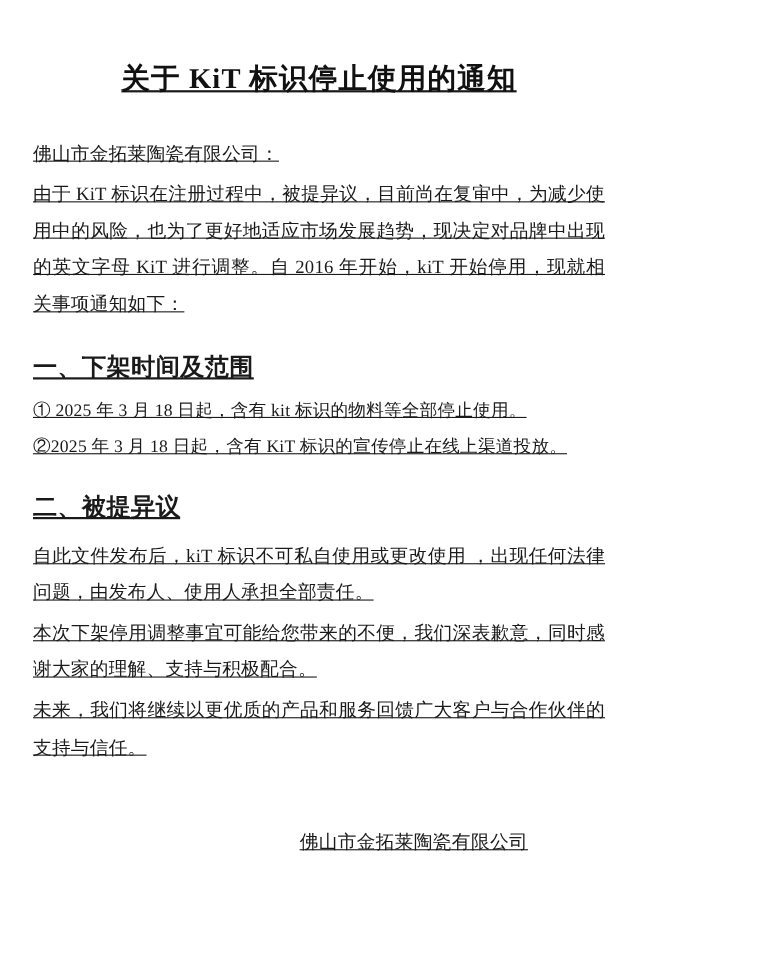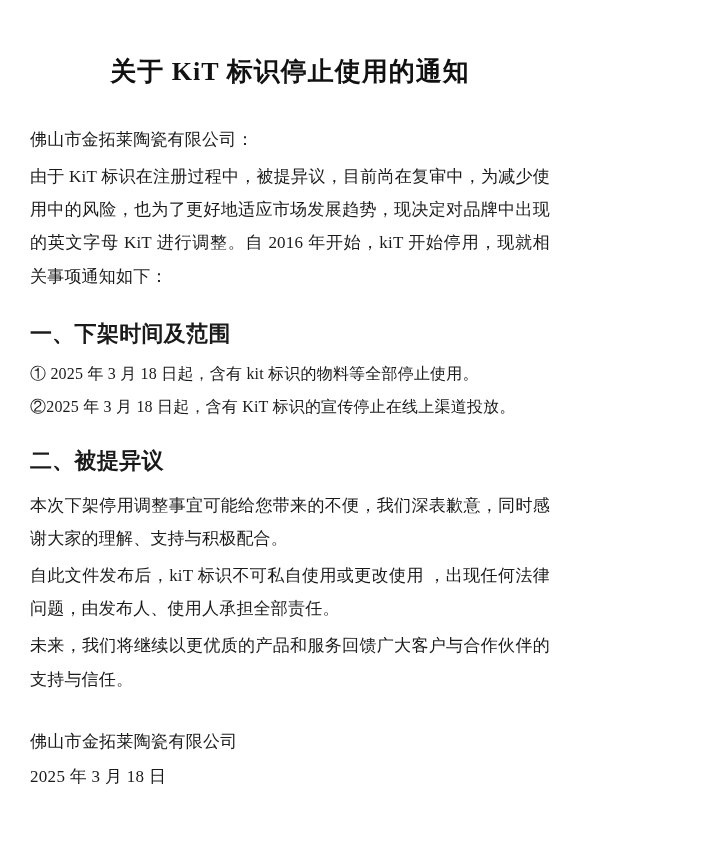--- a/index.html
+++ b/index.html
@@ -13,20 +13,21 @@
     font-family: "Liberation Serif", "DejaVu Serif", serif;
     color: #1a1a1a;
     overflow: hidden;
   }
   .page {
     width: 580px;
     height: 868px;
     box-sizing: border-box;
     padding: 36px 30px 20px 30px;
     position: relative;
+    text-decoration: underline;
   }
   .doc-title {
     text-align: center;
     font-size: 26px;
     font-weight: bold;
     letter-spacing: 1px;
     margin: 18px 0 34px 0;
     color: #111;
   }
   .para {
@@ -50,21 +51,22 @@
     font-size: 16px;
     line-height: 1.95;
     margin: 0 0 2px 0;
     letter-spacing: 0.2px;
   }
   .body-block {
     margin-top: 6px;
   }
   .spacer-sm { height: 6px; }
   .signature {
-    margin-top: 28px;
+    margin-top: 52px;
+    text-align: right;
     padding-right: 70px;
   }
   .sign-company {
     font-size: 17px;
     line-height: 2.1;
     letter-spacing: 0.3px;
   }
   .sign-date {
     font-size: 17px;
     line-height: 2.1;
@@ -87,23 +89,22 @@
   <h2 class="section-head">一、下架时间及范围</h2>
 
   <p class="list-item">① 2025 年 3 月 18 日起，含有 kit 标识的物料等全部停止使用。</p>
   <p class="list-item">②2025 年 3 月 18 日起，含有 KiT 标识的宣传停止在线上渠道投放。</p>
 
   <div class="spacer-sm"></div>
 
   <h2 class="section-head">二、被提异议</h2>
 
   <div class="body-block">
+    <p class="para">自此文件发布后，kiT 标识不可私自使用或更改使用 ，出现任何法律问题，由发布人、使用人承担全部责任。</p>
     <p class="para">本次下架停用调整事宜可能给您带来的不便，我们深表歉意，同时感谢大家的理解、支持与积极配合。</p>
-    <p class="para">自此文件发布后，kiT 标识不可私自使用或更改使用 ，出现任何法律问题，由发布人、使用人承担全部责任。</p>
     <p class="para">未来，我们将继续以更优质的产品和服务回馈广大客户与合作伙伴的支持与信任。</p>
   </div>
 
   <div class="signature">
     <div class="sign-company">佛山市金拓莱陶瓷有限公司</div>
-    <div class="sign-date">2025 年 3 月 18 日</div>
   </div>
 
 </div>
 
 </body></html>

